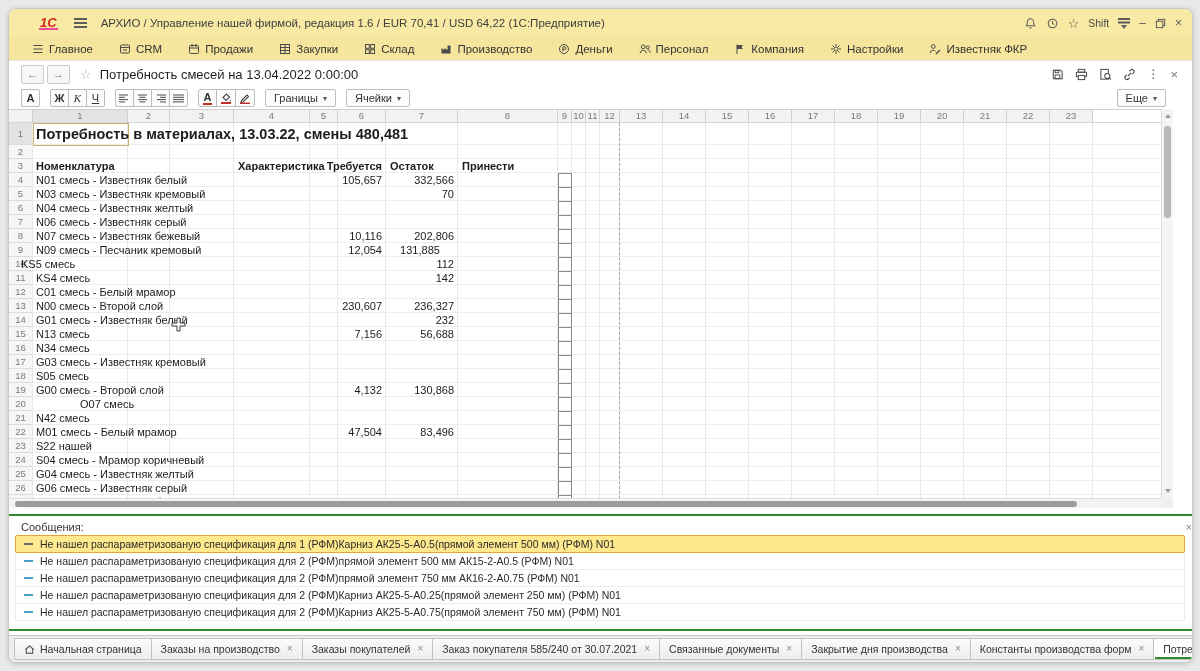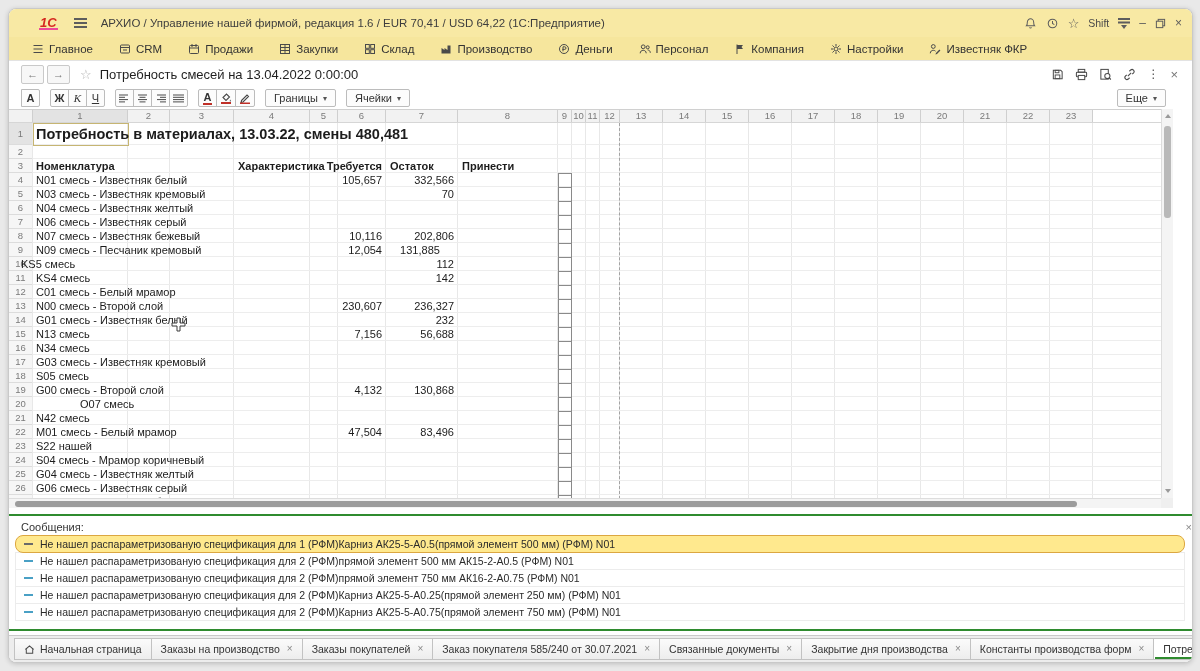--- a/index.html
+++ b/index.html
@@ -94,21 +94,21 @@
   #scorner{position:absolute;left:1152px;top:489px;width:12px;height:10px;background:#efefef;}
   
   .splitter{position:absolute;left:0;width:100%;height:2px;background:#2f8b2f;}
   #msghead{position:absolute;left:0;top:509px;width:100%;height:17px;display:flex;align-items:center;
     padding:0 0 0 12px;box-sizing:border-box;}
   #msghead .lbl{font-size:11px;color:#333;flex:1;}
   #msghead .close{font-size:11px;color:#888;}
   #msglist{position:absolute;left:6px;top:527px;width:1170px;}
   .msg-item{position:relative;height:18px;display:flex;align-items:center;border:1px solid #ececec;
     margin-top:-1px;background:#fff;box-sizing:border-box;}
-  .msg-item.selected{background:#ffe98e;border-color:#dca741;border-radius:8px;z-index:2;}
+  .msg-item.selected{background:#ffe98e;border-color:#dca741;border-radius:2px;z-index:2;}
   .msg-dash{width:9px;height:2px;background:#49a0c5;margin:0 7px 0 8px;flex:none;}
   .msg-item.selected .msg-dash{background:#6a6a6a;}
   .msg-text{font-size:10.5px;color:#2b2b2b;white-space:nowrap;}
   
   #tabbar{position:absolute;left:0;top:626px;width:100%;height:27px;background:#ededed;
     border-top:1px solid #c9c9c9;display:flex;align-items:flex-start;padding:2px 0 0 6px;box-sizing:border-box;}
   .tab{position:relative;height:22px;display:flex;align-items:center;padding:0 9px;
     border:1px solid #c2c2c2;background:linear-gradient(#fbfbfb,#ededed);margin-left:-1px;
     font-size:10.5px;color:#333;white-space:nowrap;box-sizing:border-box;}
   .tab.active{background:#fff;}

